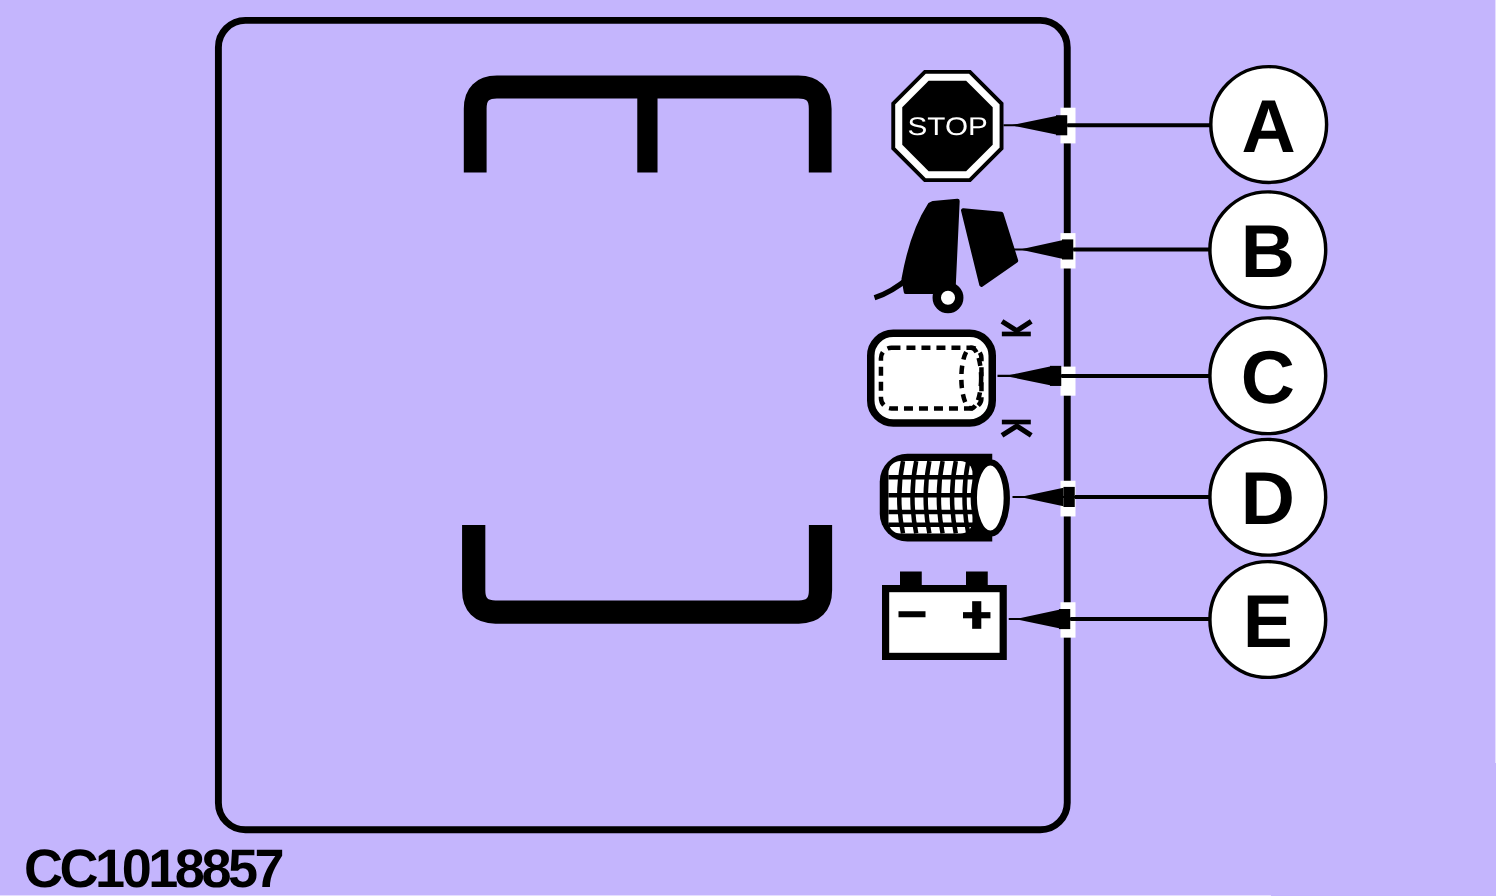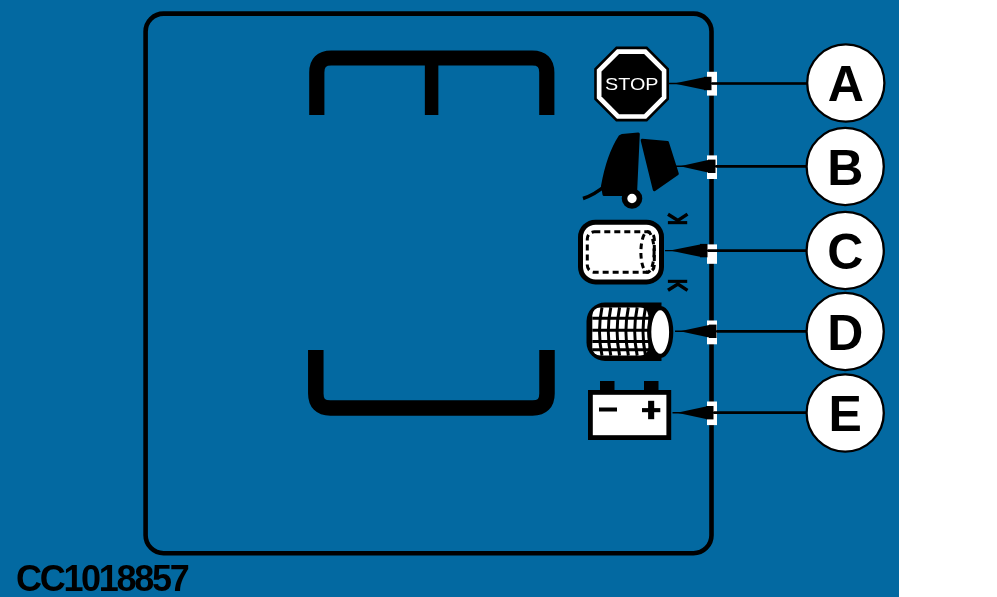--- a/index.html
+++ b/index.html
@@ -1,17 +1,17 @@
 <!DOCTYPE html>
 <html><head>
 <meta charset="utf-8">
 <title>Instrument panel symbols</title>
 <style>
 html,body{margin:0;padding:0;background:#fff;}
-#stage{position:relative;width:899px;height:597px;background:#0369a1;font-family:"Liberation Sans",sans-serif;}
+#stage{position:relative;width:997px;height:597px;background:#c4b5fd;font-family:"Liberation Sans",sans-serif;}
 svg{position:absolute;left:0;top:0;}
 </style>
 </head>
 <body>
 <div id="stage">
 <svg width="997" height="597" viewBox="0 0 997 597">
 
 <rect x="145.6" y="13.6" width="565.9" height="539.6" rx="18" ry="18" fill="none" stroke="#000" stroke-width="4.6"></rect>
 
 <g fill="#fff">

